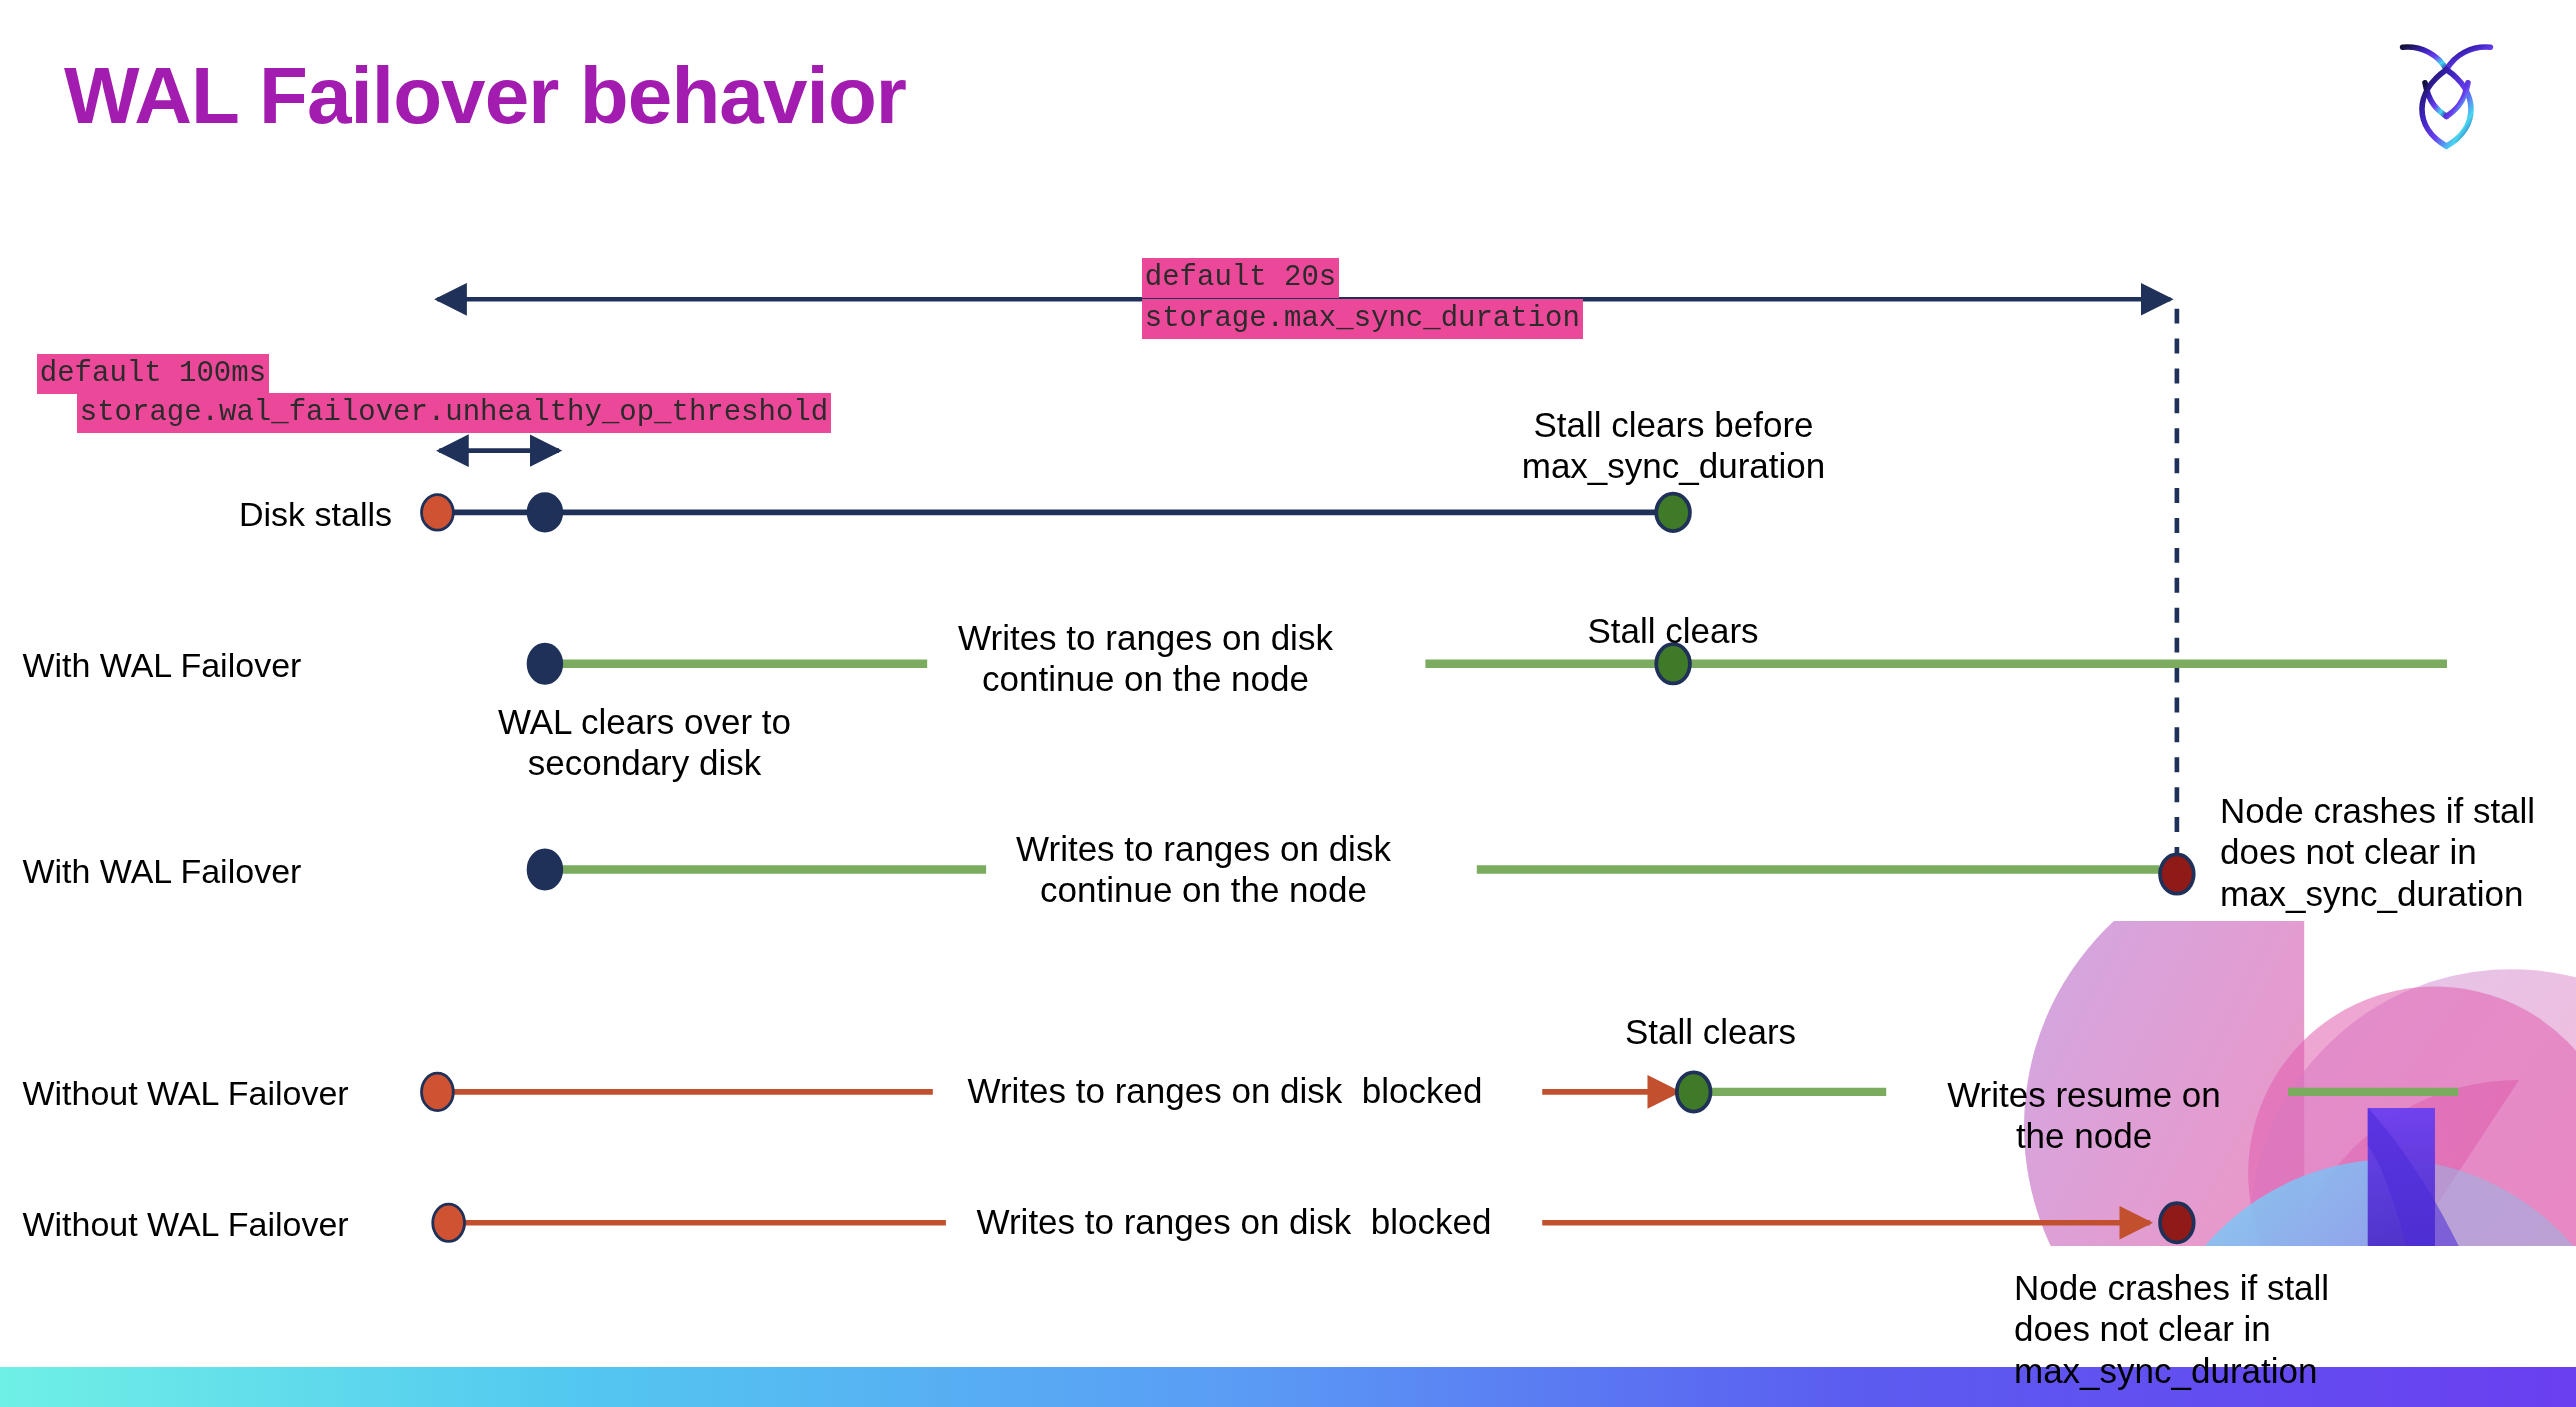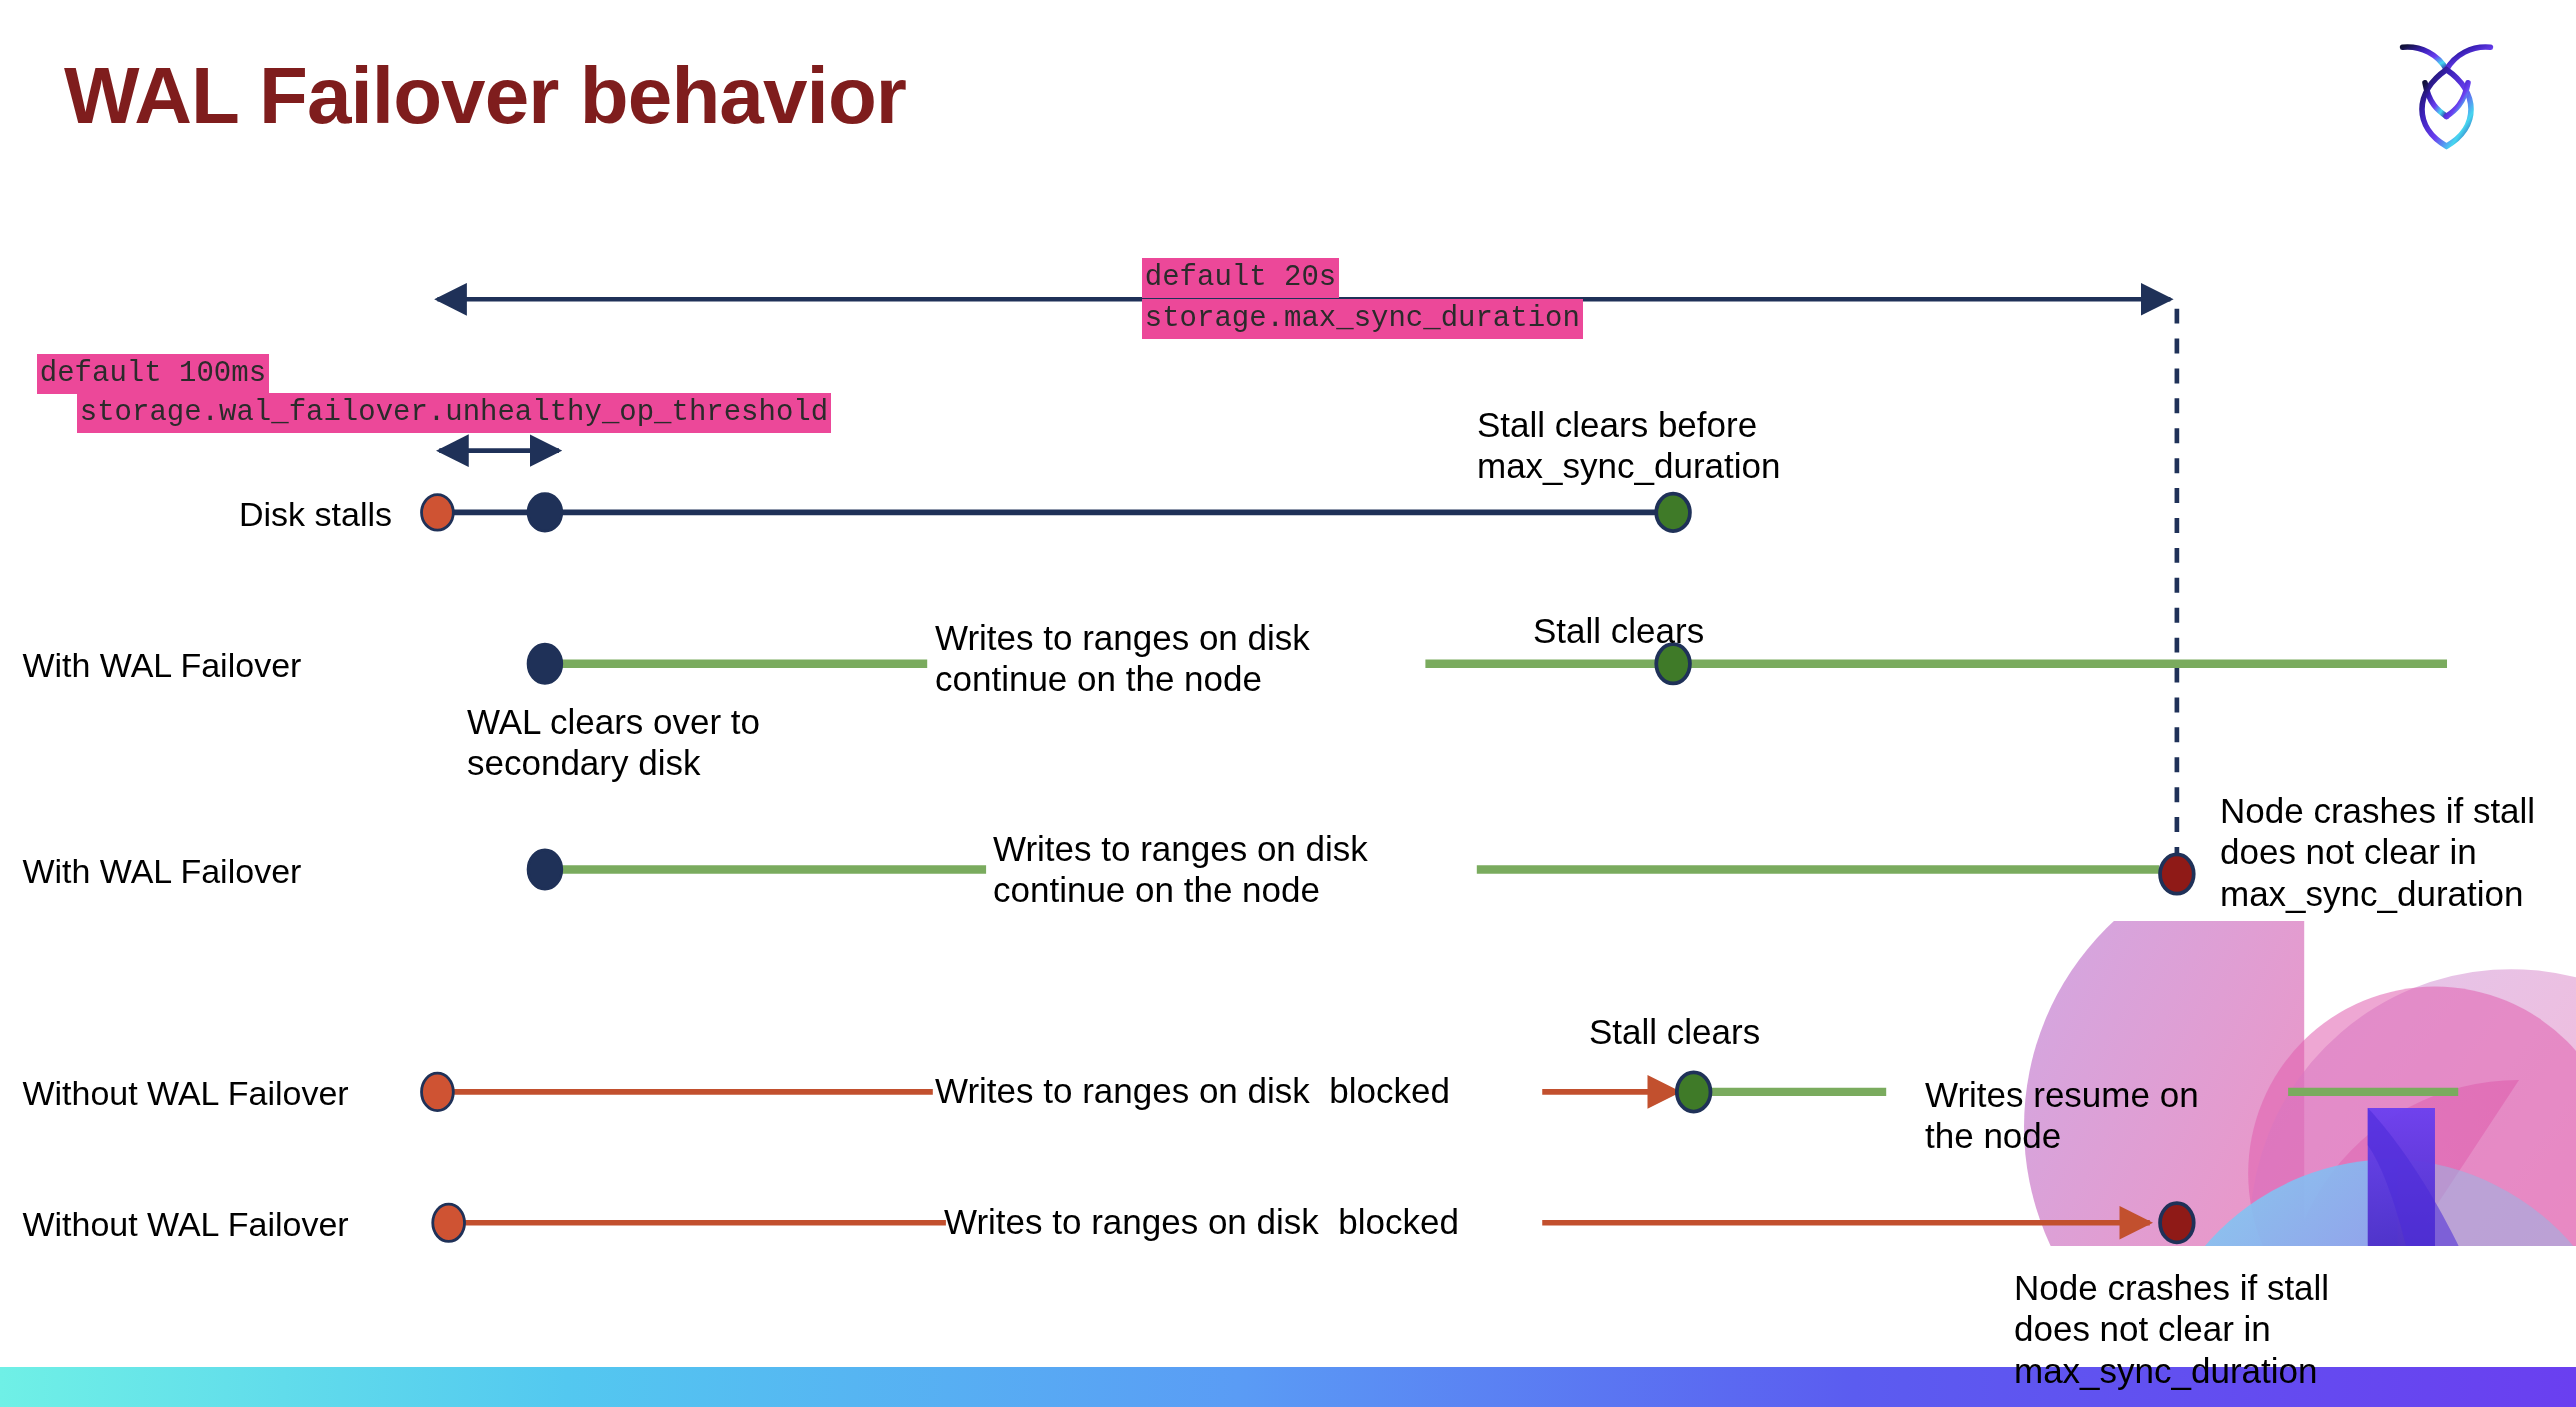--- a/index.html
+++ b/index.html
@@ -8,21 +8,21 @@
     background:#ffffff;
     font-family:"Liberation Sans", sans-serif;
     overflow:hidden;
     position:relative;
   }
   #slide{position:absolute;inset:0;width:2576px;height:1408px;overflow:hidden;}
 
   
   .title{
     position:absolute;left:64px;top:54px;
-    font-size:80px;font-weight:bold;color:#7f1d1d;
+    font-size:80px;font-weight:bold;color:#a21caf;
     letter-spacing:-0.9px;line-height:1.05;
     white-space:nowrap;
   }
 
   
   .logo{position:absolute;left:2397px;top:34px;width:99px;height:118px;}
 
   
   .deco{position:absolute;left:1996px;top:921px;width:580px;height:487px;overflow:hidden;pointer-events:none;}
   .deco svg{display:block;}
@@ -42,21 +42,21 @@
     font-family:"Liberation Mono", monospace;
     font-size:29px;color:#2b2b2b;background:#ec4899;
     line-height:1.33;white-space:pre;padding:0.9px 2.8px;
   }
 
   
   .lbl{
     position:absolute;color:#000;font-size:35px;line-height:1.18;
     font-family:"Liberation Sans", sans-serif;white-space:pre;
   }
-  .lbl.c{}
+  .lbl.c{text-align:center;}
   .lbl.l{text-align:left;}
   .lbl.r{text-align:right;}
   .rowlabel{font-size:34px;}
 </style>
 </head>
 <body>
 
 <div id="slide">
 
   <div class="title">WAL Failover behavior</div>

